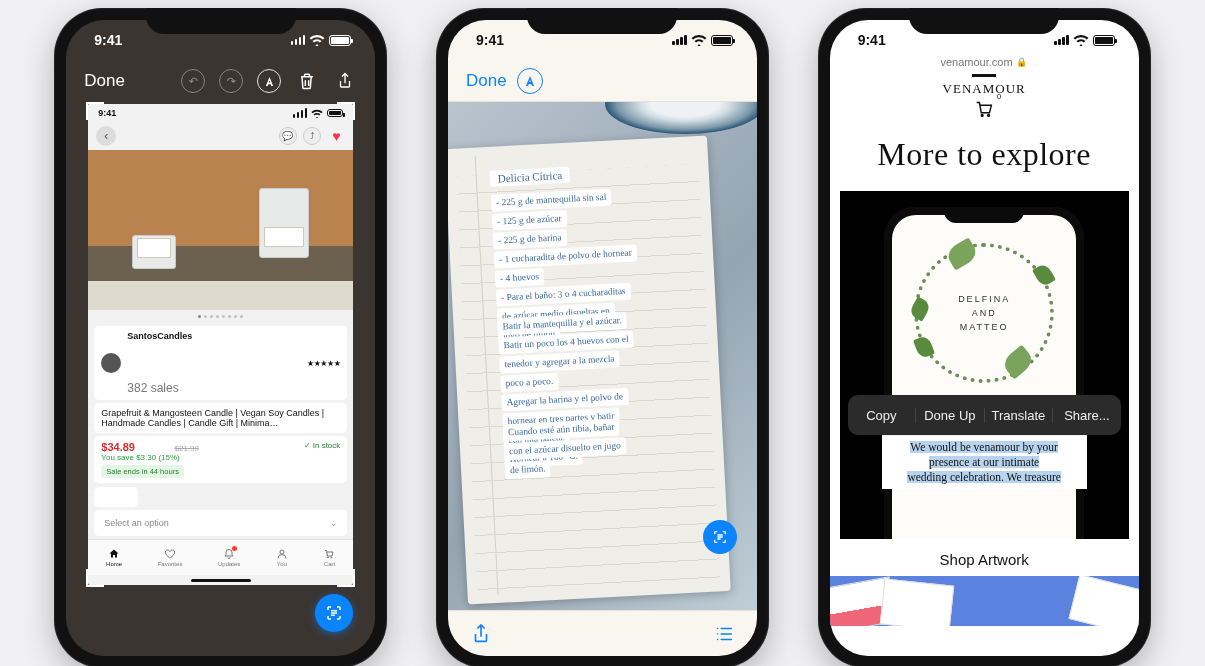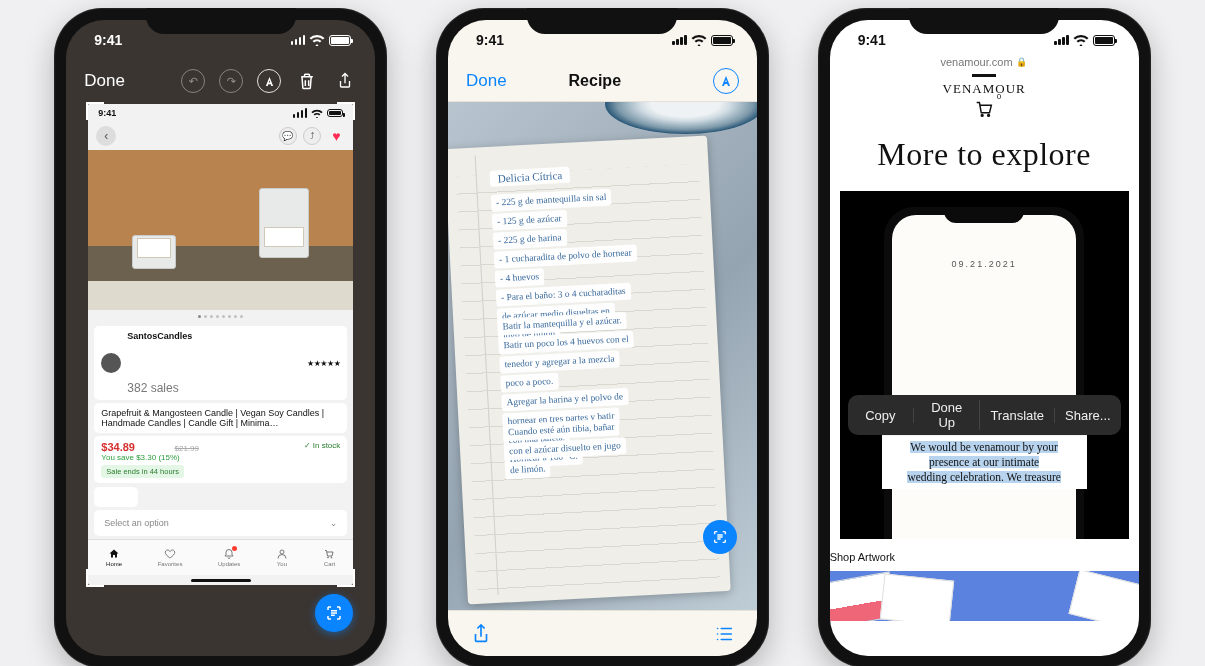--- a/index.html
+++ b/index.html
@@ -156,24 +156,24 @@
   .wreath::before{top:-4px;left:30px;transform:rotate(-30deg);}
   .wreath::after{bottom:6px;right:18px;transform:rotate(140deg);}
   .wreath .leaf{position:absolute;width:20px;height:16px;background:#5a8a3e;border-radius:50% 10% 50% 10%;}
   .l1{top:20px;right:-4px;transform:rotate(60deg);} .l2{bottom:24px;left:-4px;transform:rotate(-110deg);} .l3{top:54px;left:-8px;transform:rotate(-60deg);}
   .wreath-text{font-size:9px;letter-spacing:2px;text-align:center;line-height:14px;color:#333;}
   .wreath-date{margin-top:16px;font-size:9px;letter-spacing:2px;color:#555;}
   .sel-overlay { position:absolute; bottom:50px; left:42px; right:42px; background:#fff; border-top:1px solid rgba(0,0,0,0.05);}
   .sel-text { font-family:Georgia,serif; font-size:11.5px; line-height:15px; text-align:center; padding:4px 8px;}
   .sel-text span { background:#b7d3ee;}
   .ctx-menu { position:absolute; bottom:104px; left:8px; right:8px; background:#2b2b2b; border-radius:10px; height:40px; display:flex; align-items:center; color:#eee; font-size:13px;}
-  .ctx-menu .item { flex:1; text-align:center; padding:0 10px; border-right:1px solid #444;}
+  .ctx-menu .item { flex:1; text-align:center; padding:0 2px; border-right:1px solid #444;}
   .ctx-menu .item:last-child{border-right:none;}
   .ctx-menu::after { content:""; position:absolute; bottom:-6px; left:50%; transform:translateX(-50%); width:0;height:0;border-left:7px solid transparent;border-right:7px solid transparent;border-top:7px solid #2b2b2b;}
-  .shop-label { font-size:11px; margin:12px 0 8px;}
+  .shop-label { text-align:center; font-size:15px; margin:12px 0 8px;}
   .footer-strip { height:50px; background:#5a82de; position:relative; overflow:hidden;}
   .footer-strip .card{position:absolute;width:70px;height:46px;background:#fff;border:1px solid #ddd;top:6px;}
   .footer-strip .c1{left:-6px;transform:rotate(-10deg);background:linear-gradient(#fff 60%,#e67 60%);}
   .footer-strip .c2{left:52px;transform:rotate(6deg);}
   .footer-strip .c3{right:-4px;transform:rotate(14deg);}
   svg { display:block; }
 </style>
 </head>
 <body>
 
@@ -352,21 +352,20 @@
         <svg width="16" height="12" viewBox="0 0 16 12">
             <path fill="currentColor" d="M8 10.5a1.3 1.3 0 100 2.6 1.3 1.3 0 000-2.6zM3.5 7l1.6 1.6a4.2 4.2 0 015.8 0L12.5 7A6.5 6.5 0 003.5 7zM.5 4l1.6 1.6a8.5 8.5 0 0111.8 0L15.5 4A10.7 10.7 0 00.5 4z"></path>
           </svg>
         <div class="battery">
             <div class="battery-fill"></div>
           </div>
       </div>
     </div>
     <div class="p2-toolbar">
       <span class="done">Done</span>
-      <span class="title">Recipe</span>
       <span class="pen">
         <svg width="12" height="12" viewBox="0 0 24 24">
             <path fill="currentColor" d="M12 2L4 22h4l1.5-4h5L16 22h4L12 2zm-1.5 12L12 9l1.5 5h-3z"></path>
           </svg>
       </span>
     </div>
     <div class="notebook-bg">
       <div class="plate"></div>
       <div class="notebook">
         <div class="ruled-lines"></div>
@@ -431,20 +430,30 @@
             <path fill="none" stroke="#111" stroke-width="1.6" d="M4 5h3l2 11h9l2-8H8M10 20a1 1 0 100-2 1 1 0 000 2zm7 0a1 1 0 100-2 1 1 0 000 2z"></path>
           </svg>
         <span class="cart-badge">0</span>
       </div>
     </div>
     <div class="hero-title">More to explore</div>
     <div class="artwork-card">
       <div class="inner-phone">
         <div class="inner-notch"></div>
         <div class="inner-screen">
+          <div class="wreath">
+            <span class="leaf l1"></span>
+              <span class="leaf l2"></span>
+              <span class="leaf l3"></span>
+            <div class="wreath-text">
+              <div>DELFINA</div>
+              <div>AND</div>
+              <div>MATTEO</div>
+            </div>
+          </div>
           <div class="wreath-date">09.21.2021</div>
         </div>
       </div>
       <div class="ctx-menu">
         <div class="item">Copy</div>
         <div class="item">Done Up</div>
         <div class="item">Translate</div>
         <div class="item">Share...</div>
       </div>
       <div class="sel-overlay">

